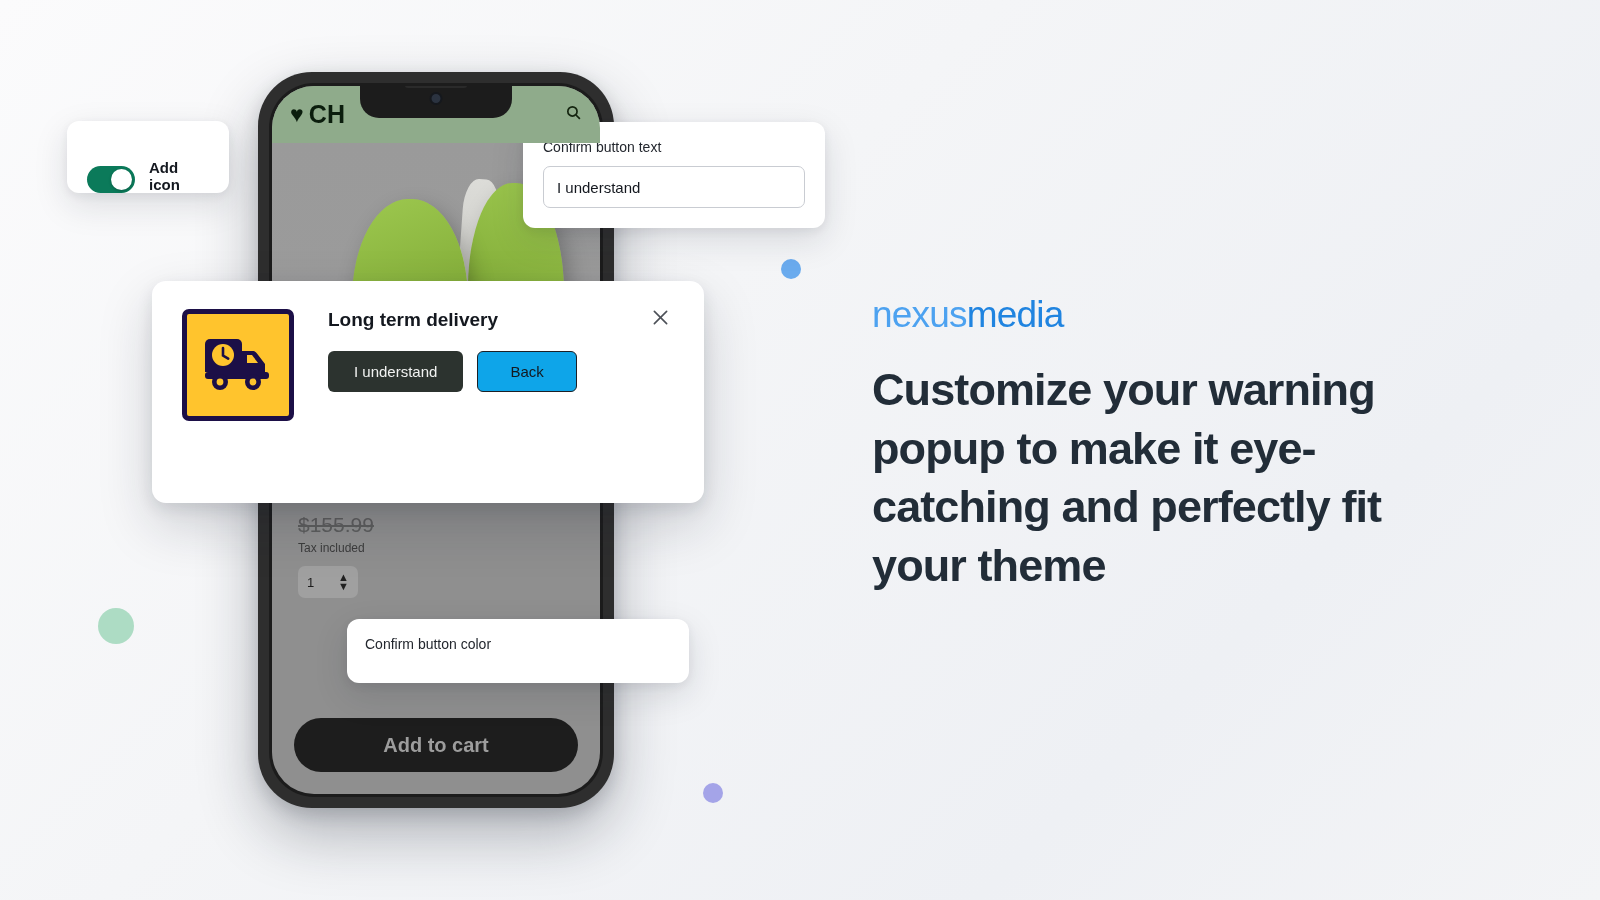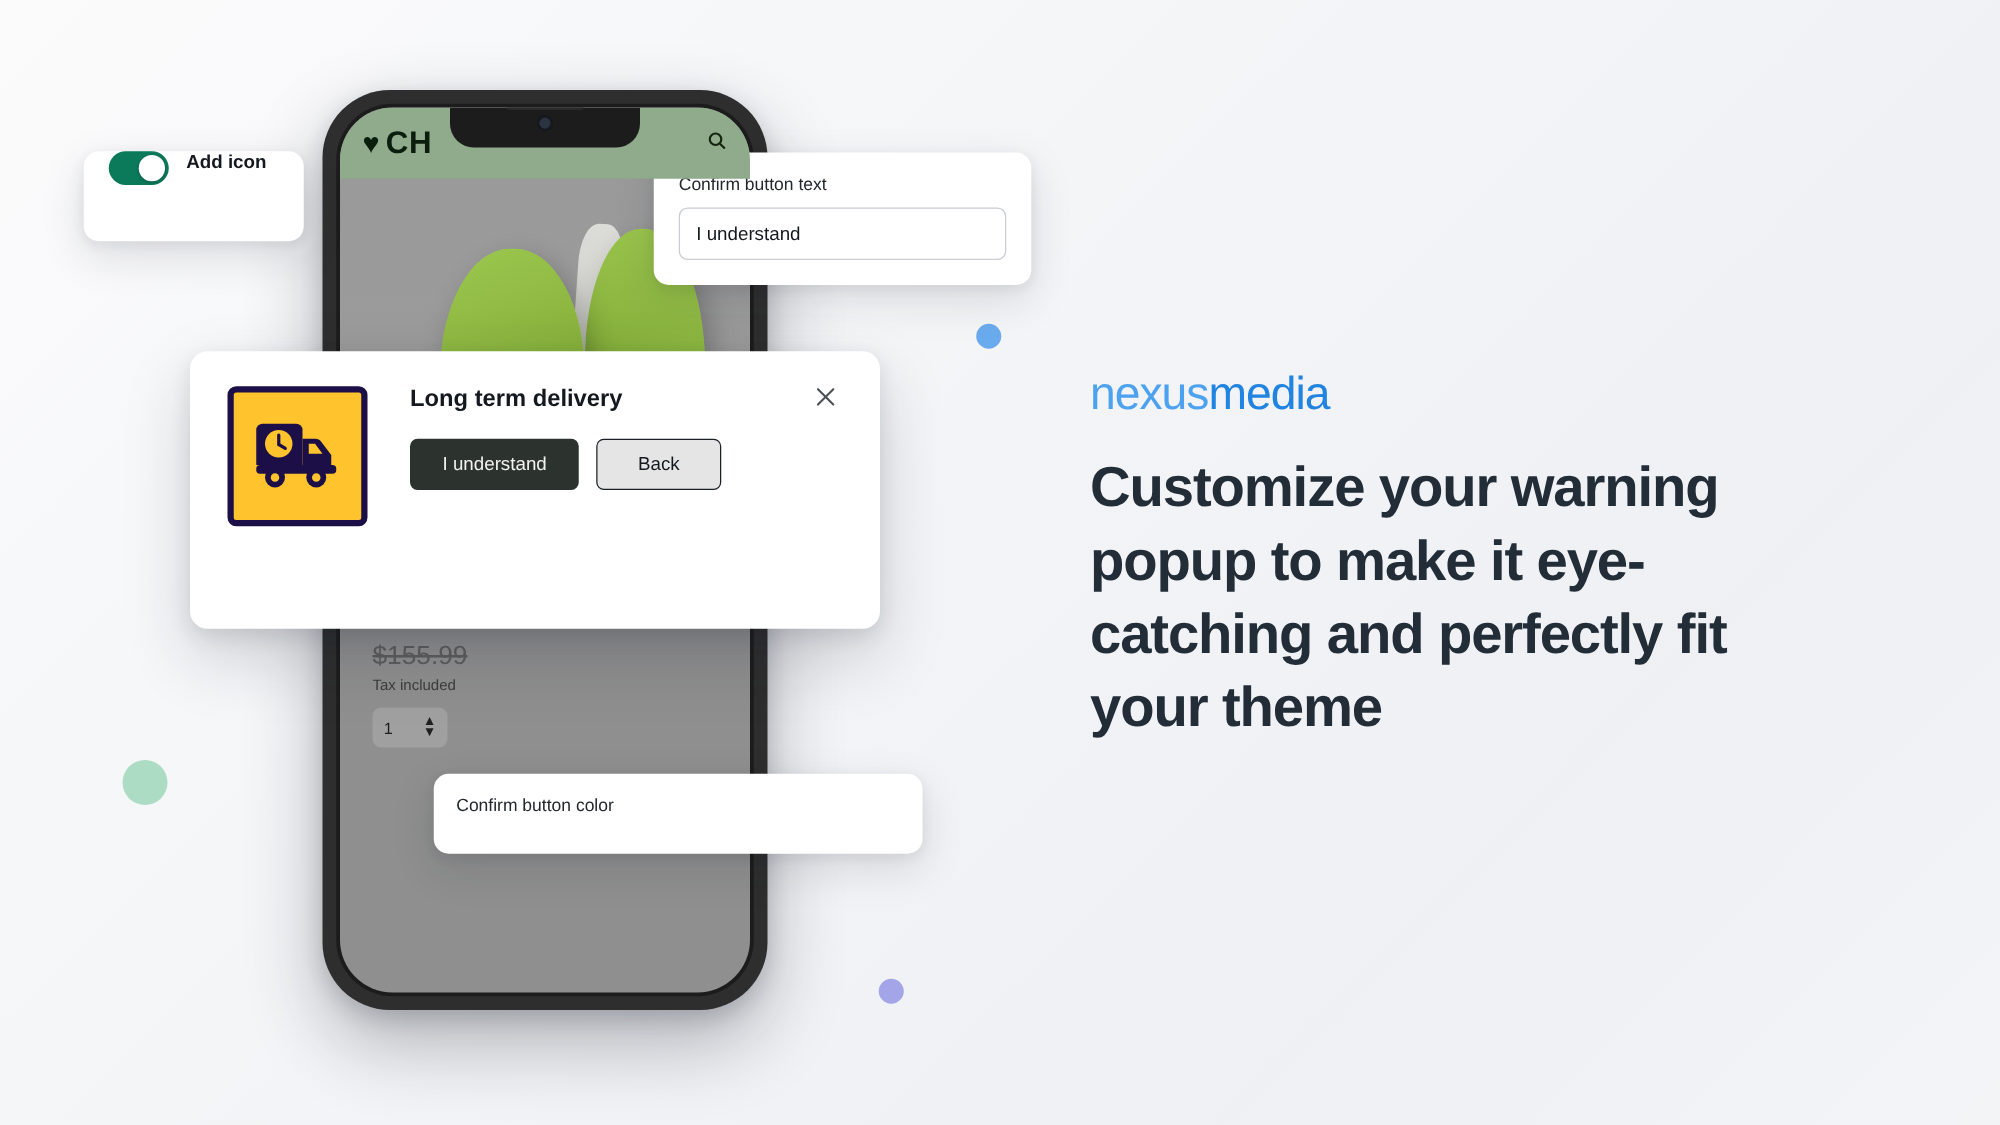--- a/index.html
+++ b/index.html
@@ -107,36 +107,36 @@
     background:#1d1d1d; color:#9d9d9d; border:none; border-radius:27px;
     font-family:inherit; font-size:20px; font-weight:600; cursor:pointer;
   }
 
   
   .float-card{
     position:absolute; background:#fff; border-radius:12px;
     box-shadow:0 12px 34px rgba(22,28,45,.13), 0 3px 10px rgba(22,28,45,.07);
   }
   #add-icon-card{
-    left:67px; top:121px; width:176px; height:72px;
-    display:flex; align-items:flex-start; gap:14px; padding:0 20px;
+    left:67px; top:121px; width:162px; height:72px;
+    display:flex; align-items:flex-end; gap:14px; padding:0 20px;
   }
   #add-icon-toggle{
     width:48px; height:27px; background:#0b7a5a; border-radius:14px;
     position:relative; flex:none; cursor:pointer;
   }
   #add-icon-toggle::after{
     content:""; position:absolute; right:3px; top:3px;
     width:21px; height:21px; border-radius:50%; background:#fff;
     box-shadow:0 1px 3px rgba(0,0,0,.25);
   }
   #add-icon-label{ font-size:15px; font-weight:700; color:#14181f; }
 
   #confirm-text-card{ left:523px; top:122px; width:302px; padding:17px 20px 20px; }
-  #confirm-color-card{ left:347px; top:619px; width:391px; padding:17px 18px 20px; }
+  #confirm-color-card{ left:347px; top:619px; width:342px; padding:17px 18px 20px; }
   .field-label{ font-size:14px; color:#23272e; margin-bottom:11px; }
   .field-box{
     border:1px solid #c9ccd2; border-radius:7px; height:42px;
     display:flex; align-items:center; padding:0 13px; background:#fff;
   }
   #confirm-text-value{ font-size:15px; color:#14181f; }
   #color-swatch{
     width:24px; height:24px; border-radius:50%; background:#2C332F; flex:none;
   }
   #color-hex-value{ font-size:16px; color:#14181f; margin-left:14px; }
@@ -162,21 +162,21 @@
   }
   #modal-message{
     margin-top:12px; font-size:15px; line-height:1.57; color:#2d3138; max-width:310px;
   }
   #modal-actions{ display:flex; gap:14px; margin-top:20px; }
   #confirm-button{
     background:#2C332F; color:#f1f2f1; border:none; border-radius:6px;
     padding:0 26px; height:41px; font-family:inherit; font-size:15px; cursor:pointer;
   }
   #back-button{
-    background:#e5e5e5; color:#14181f; border:1.5px solid #1c2026; border-radius:6px;
+    background:#0ea5e9; color:#14181f; border:1.5px solid #1c2026; border-radius:6px;
     padding:0 32px; height:41px; font-family:inherit; font-size:15px; cursor:pointer;
   }
 
   
   #marketing-panel{ position:absolute; left:872px; top:296px; width:560px; }
   #brand-logo{ font-size:37px; letter-spacing:-.8px; line-height:1; }
   #brand-logo-light{ color:#4da2f0; font-weight:400; }
   #brand-logo-bold{ color:#2084e0; font-weight:400;margin-top:28px; }
   #headline{
     margin-top:28px; font-size:45px; font-weight:700; line-height:1.3;
@@ -225,20 +225,21 @@
           <span id="sale-badge">Sale</span>
         </div>
         <div id="compare-price">$155.99</div>
         <div id="tax-note">Tax included</div>
         <div id="qty-stepper">
           <span id="qty-value">1</span>
           <span id="qty-arrows">▲<br>▼</span>
         </div>
       </div>
 
+      <button id="add-to-cart-button">Add to cart</button>
     </div>
   </div>
 </div>
 
 <div class="float-card" id="add-icon-card">
   <div id="add-icon-toggle"></div>
   <span id="add-icon-label">Add icon</span>
 </div>
 
 <div class="float-card" id="confirm-text-card">

